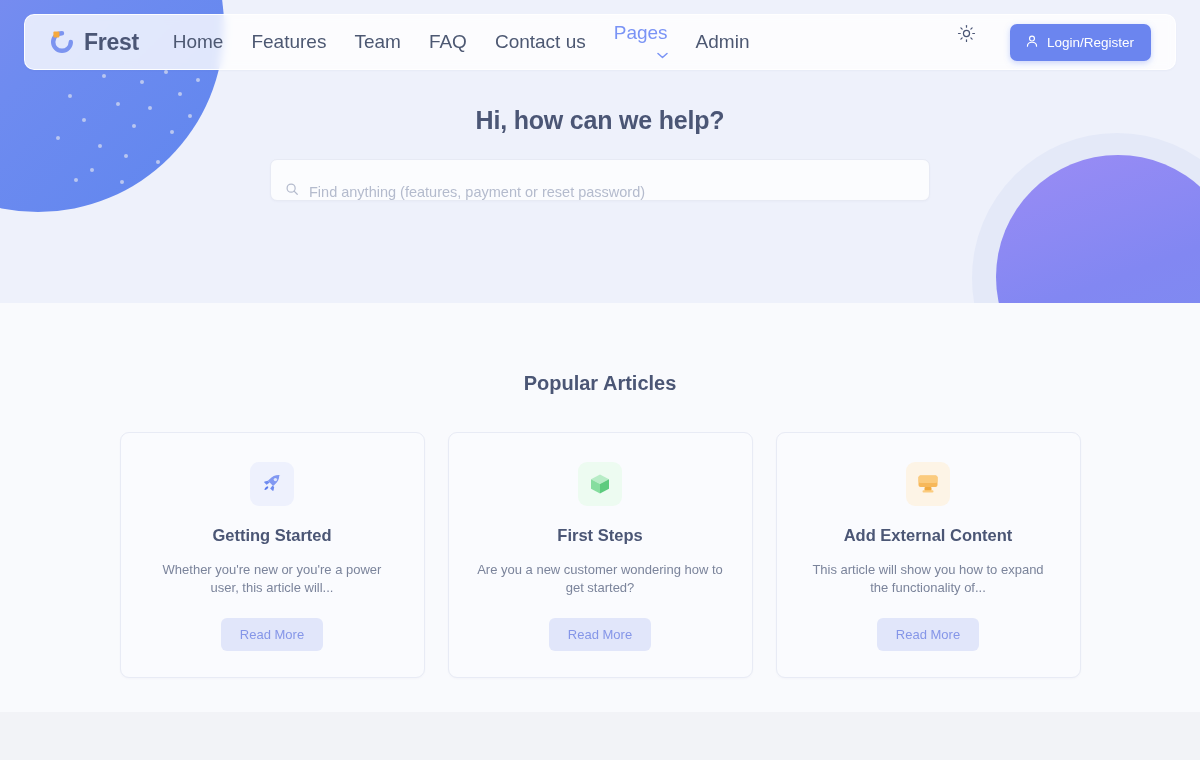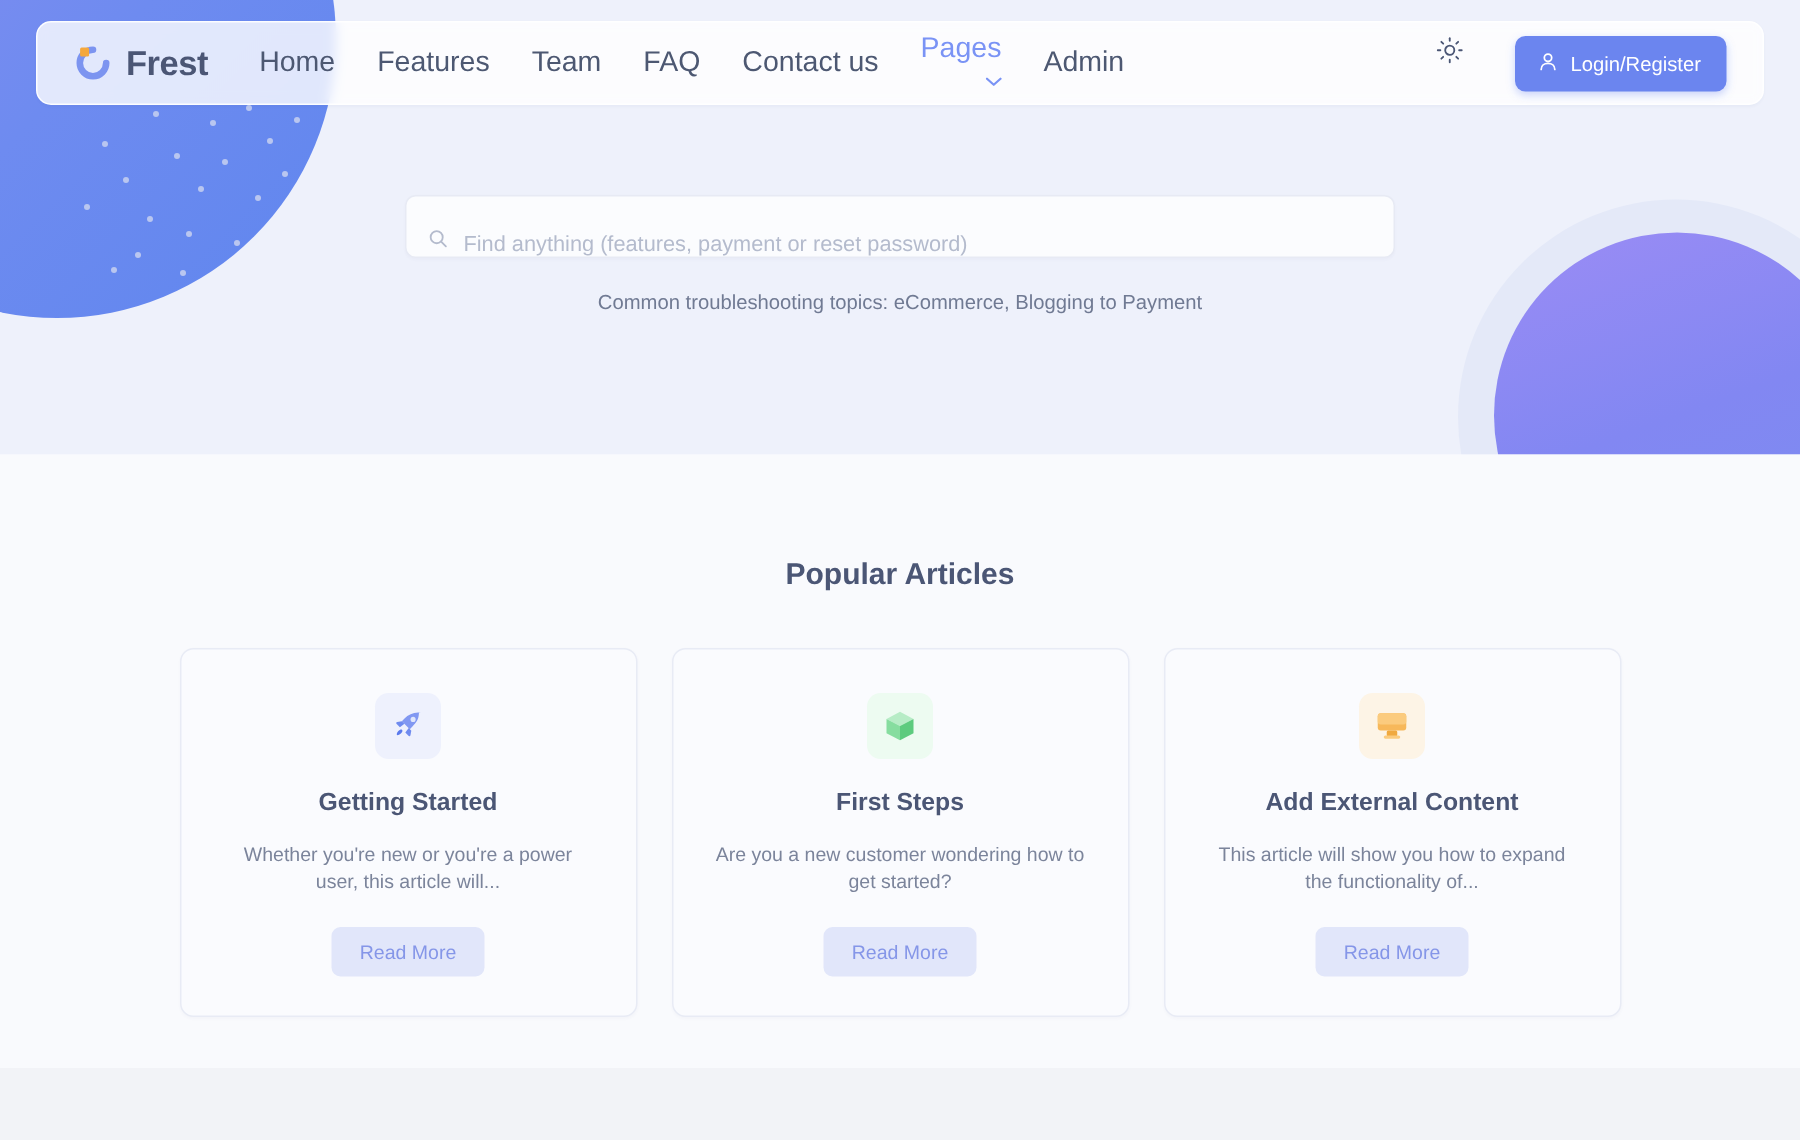--- a/index.html
+++ b/index.html
@@ -211,34 +211,34 @@
       <span class="dot" style="left:126px;top:32px"></span>
       <span class="dot" style="left:136px;top:54px"></span>
       <span class="dot" style="left:144px;top:18px"></span>
       <span class="dot" style="left:68px;top:120px"></span>
       <span class="dot" style="left:22px;top:118px"></span>
     </div>
     <div class="deco-ring-right"></div>
     <div class="deco-circle-right"></div>
 
     <div class="hero-content">
+      <h1 class="hero-title">Hi, how can we help?</h1>
 
       <div class="search-wrap">
         <div class="search-box">
           <span>
             <svg width="14" height="14" viewBox="0 0 16 16" fill="none" stroke="#b4bbcd" stroke-width="1.4">
               <circle cx="7" cy="7" r="4.6"></circle>
                 <line x1="10.4" y1="10.4" x2="14" y2="14" stroke-linecap="round"></line>
             </svg>
           </span>
           <input class="search-input" type="text" placeholder="Find anything (features, payment or reset password)" style="">
         </div>
       </div>
 
-      <div class="hero-sub">Common troubleshooting topics: eCommerce, Blogging to Payment</div>
     </div>
   </div>
 
   <div class="navbar">
     <div class="brand">
       <span class="brand-mark">
         <svg width="26" height="26" viewBox="0 0 26 26">
           <path d="M13 4.2 A8.8 8.8 0 1 0 21.8 13" fill="none" stroke="#7c94f0" stroke-width="4.4" stroke-linecap="round"></path>
           <rect x="4.4" y="2.6" width="6" height="6" rx="1" fill="#f5a83c"></rect>
         </svg>

